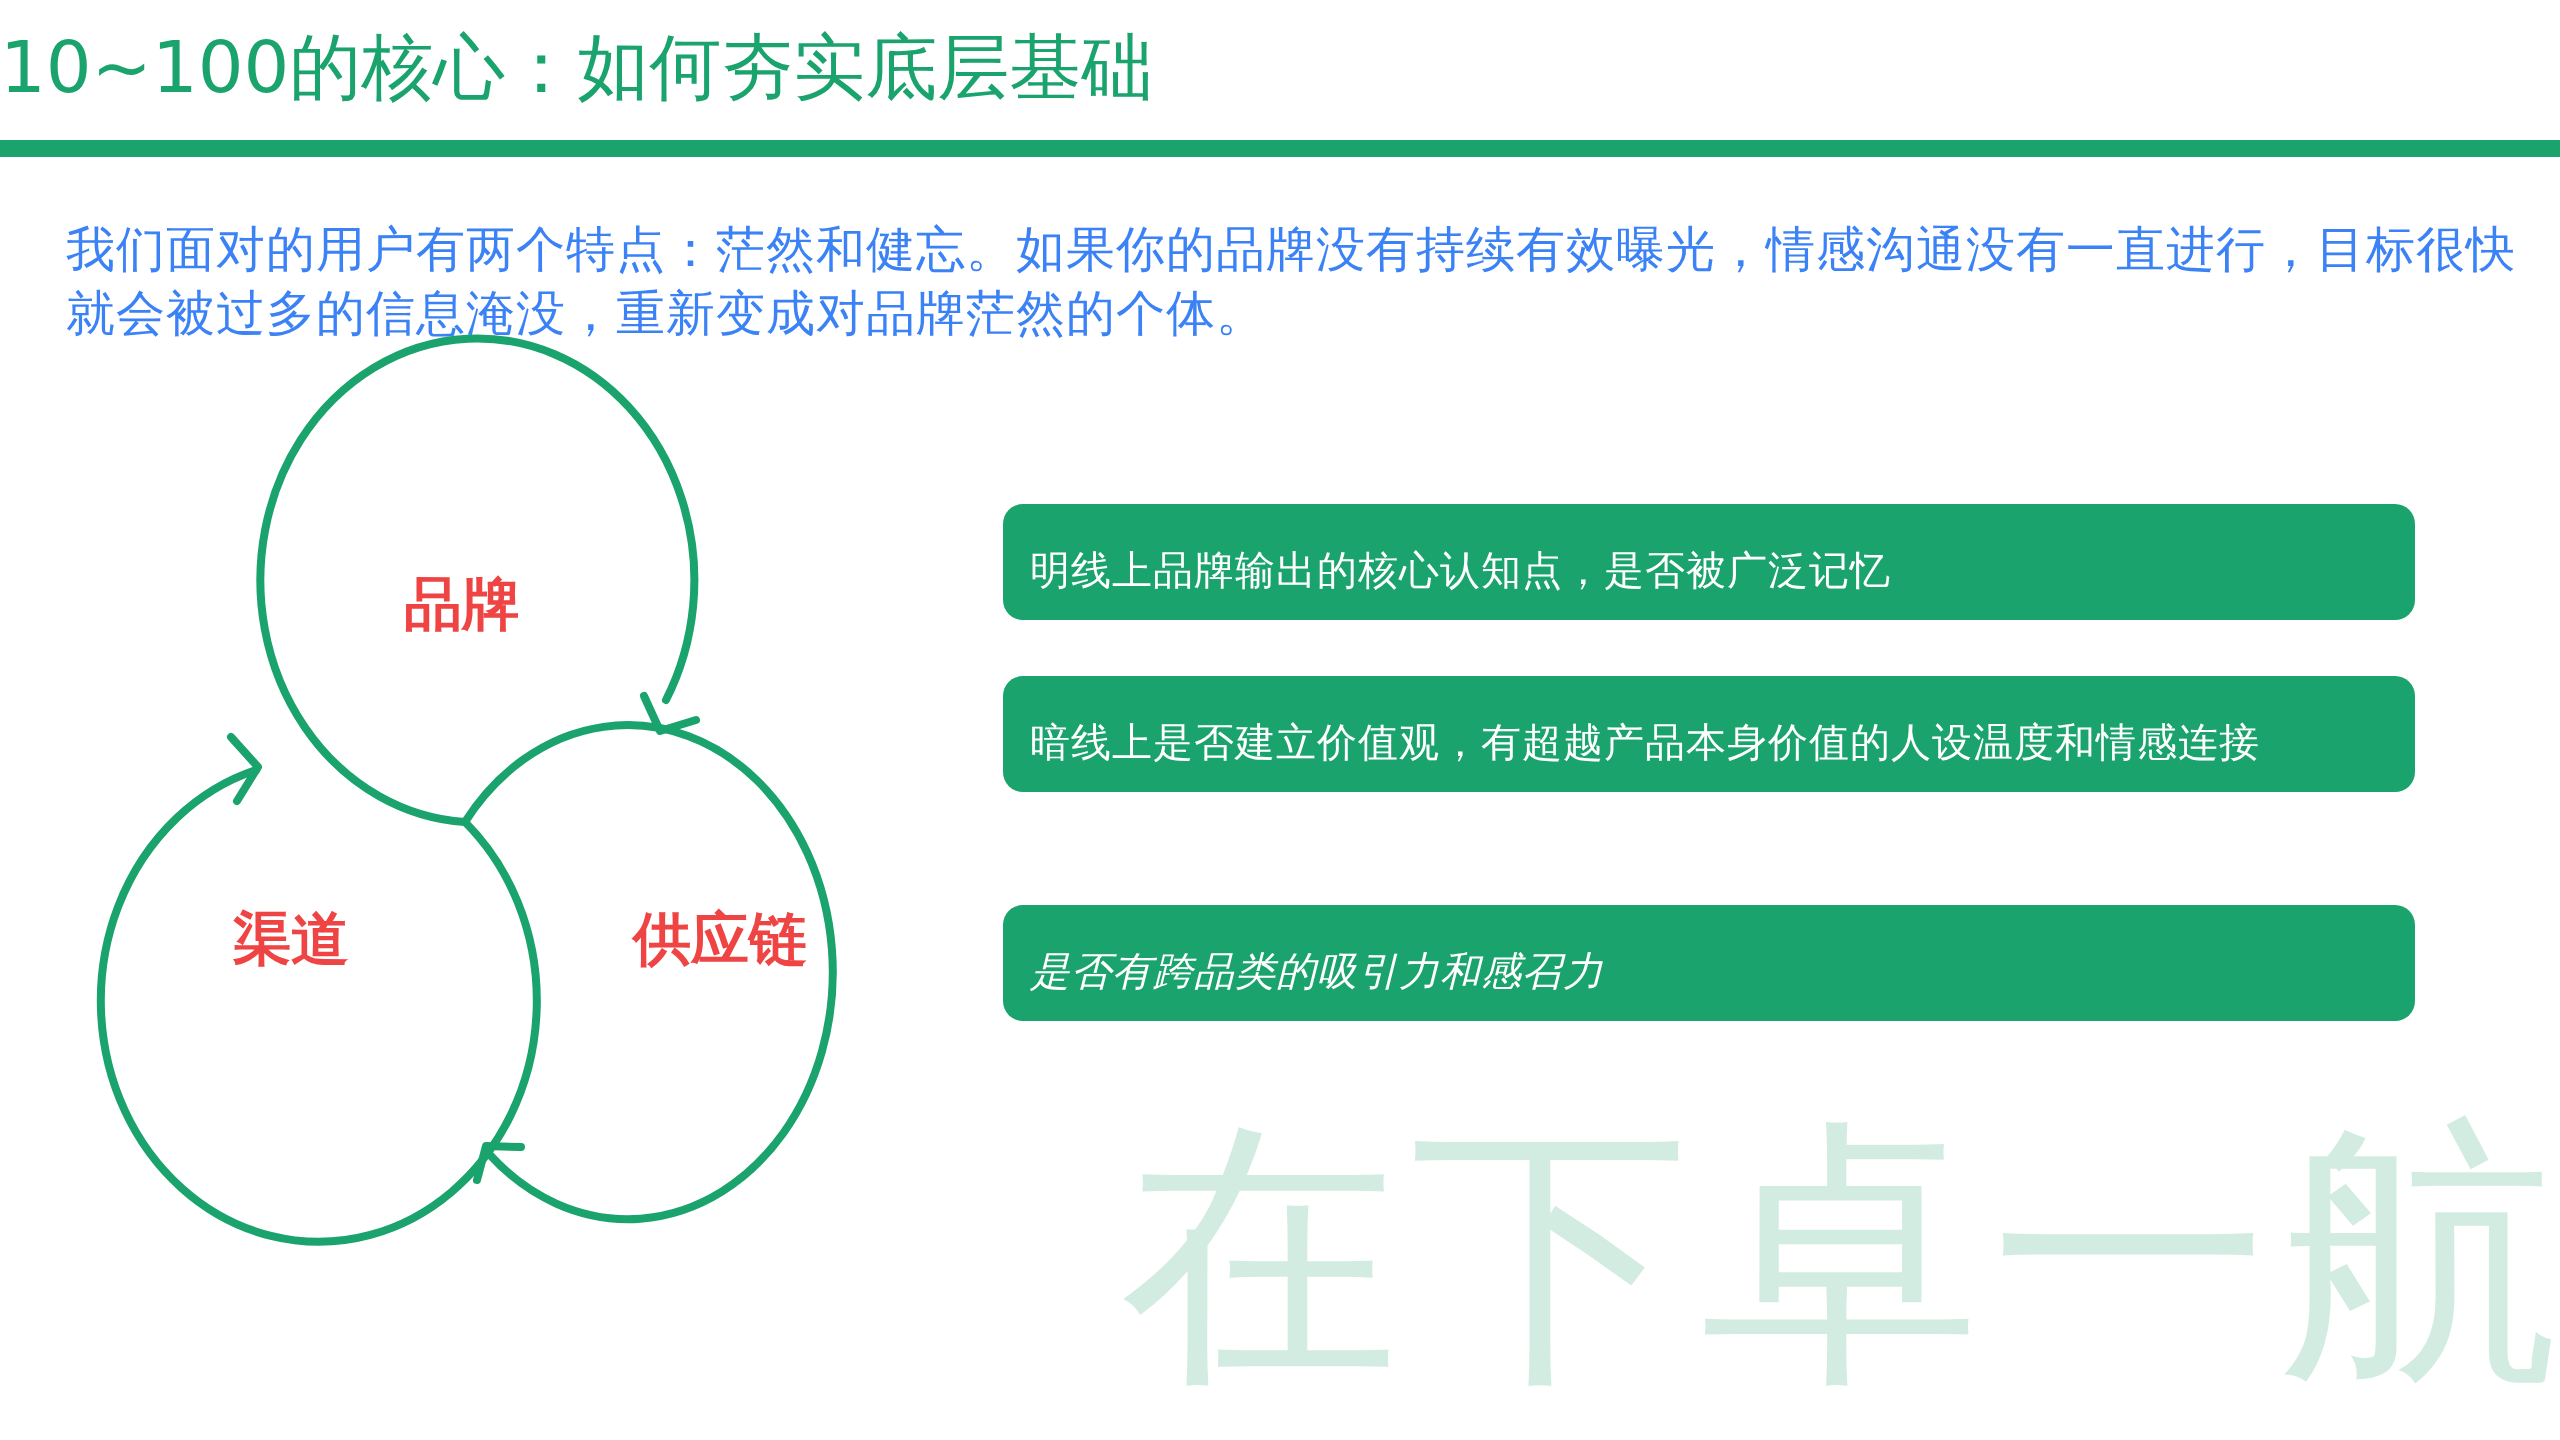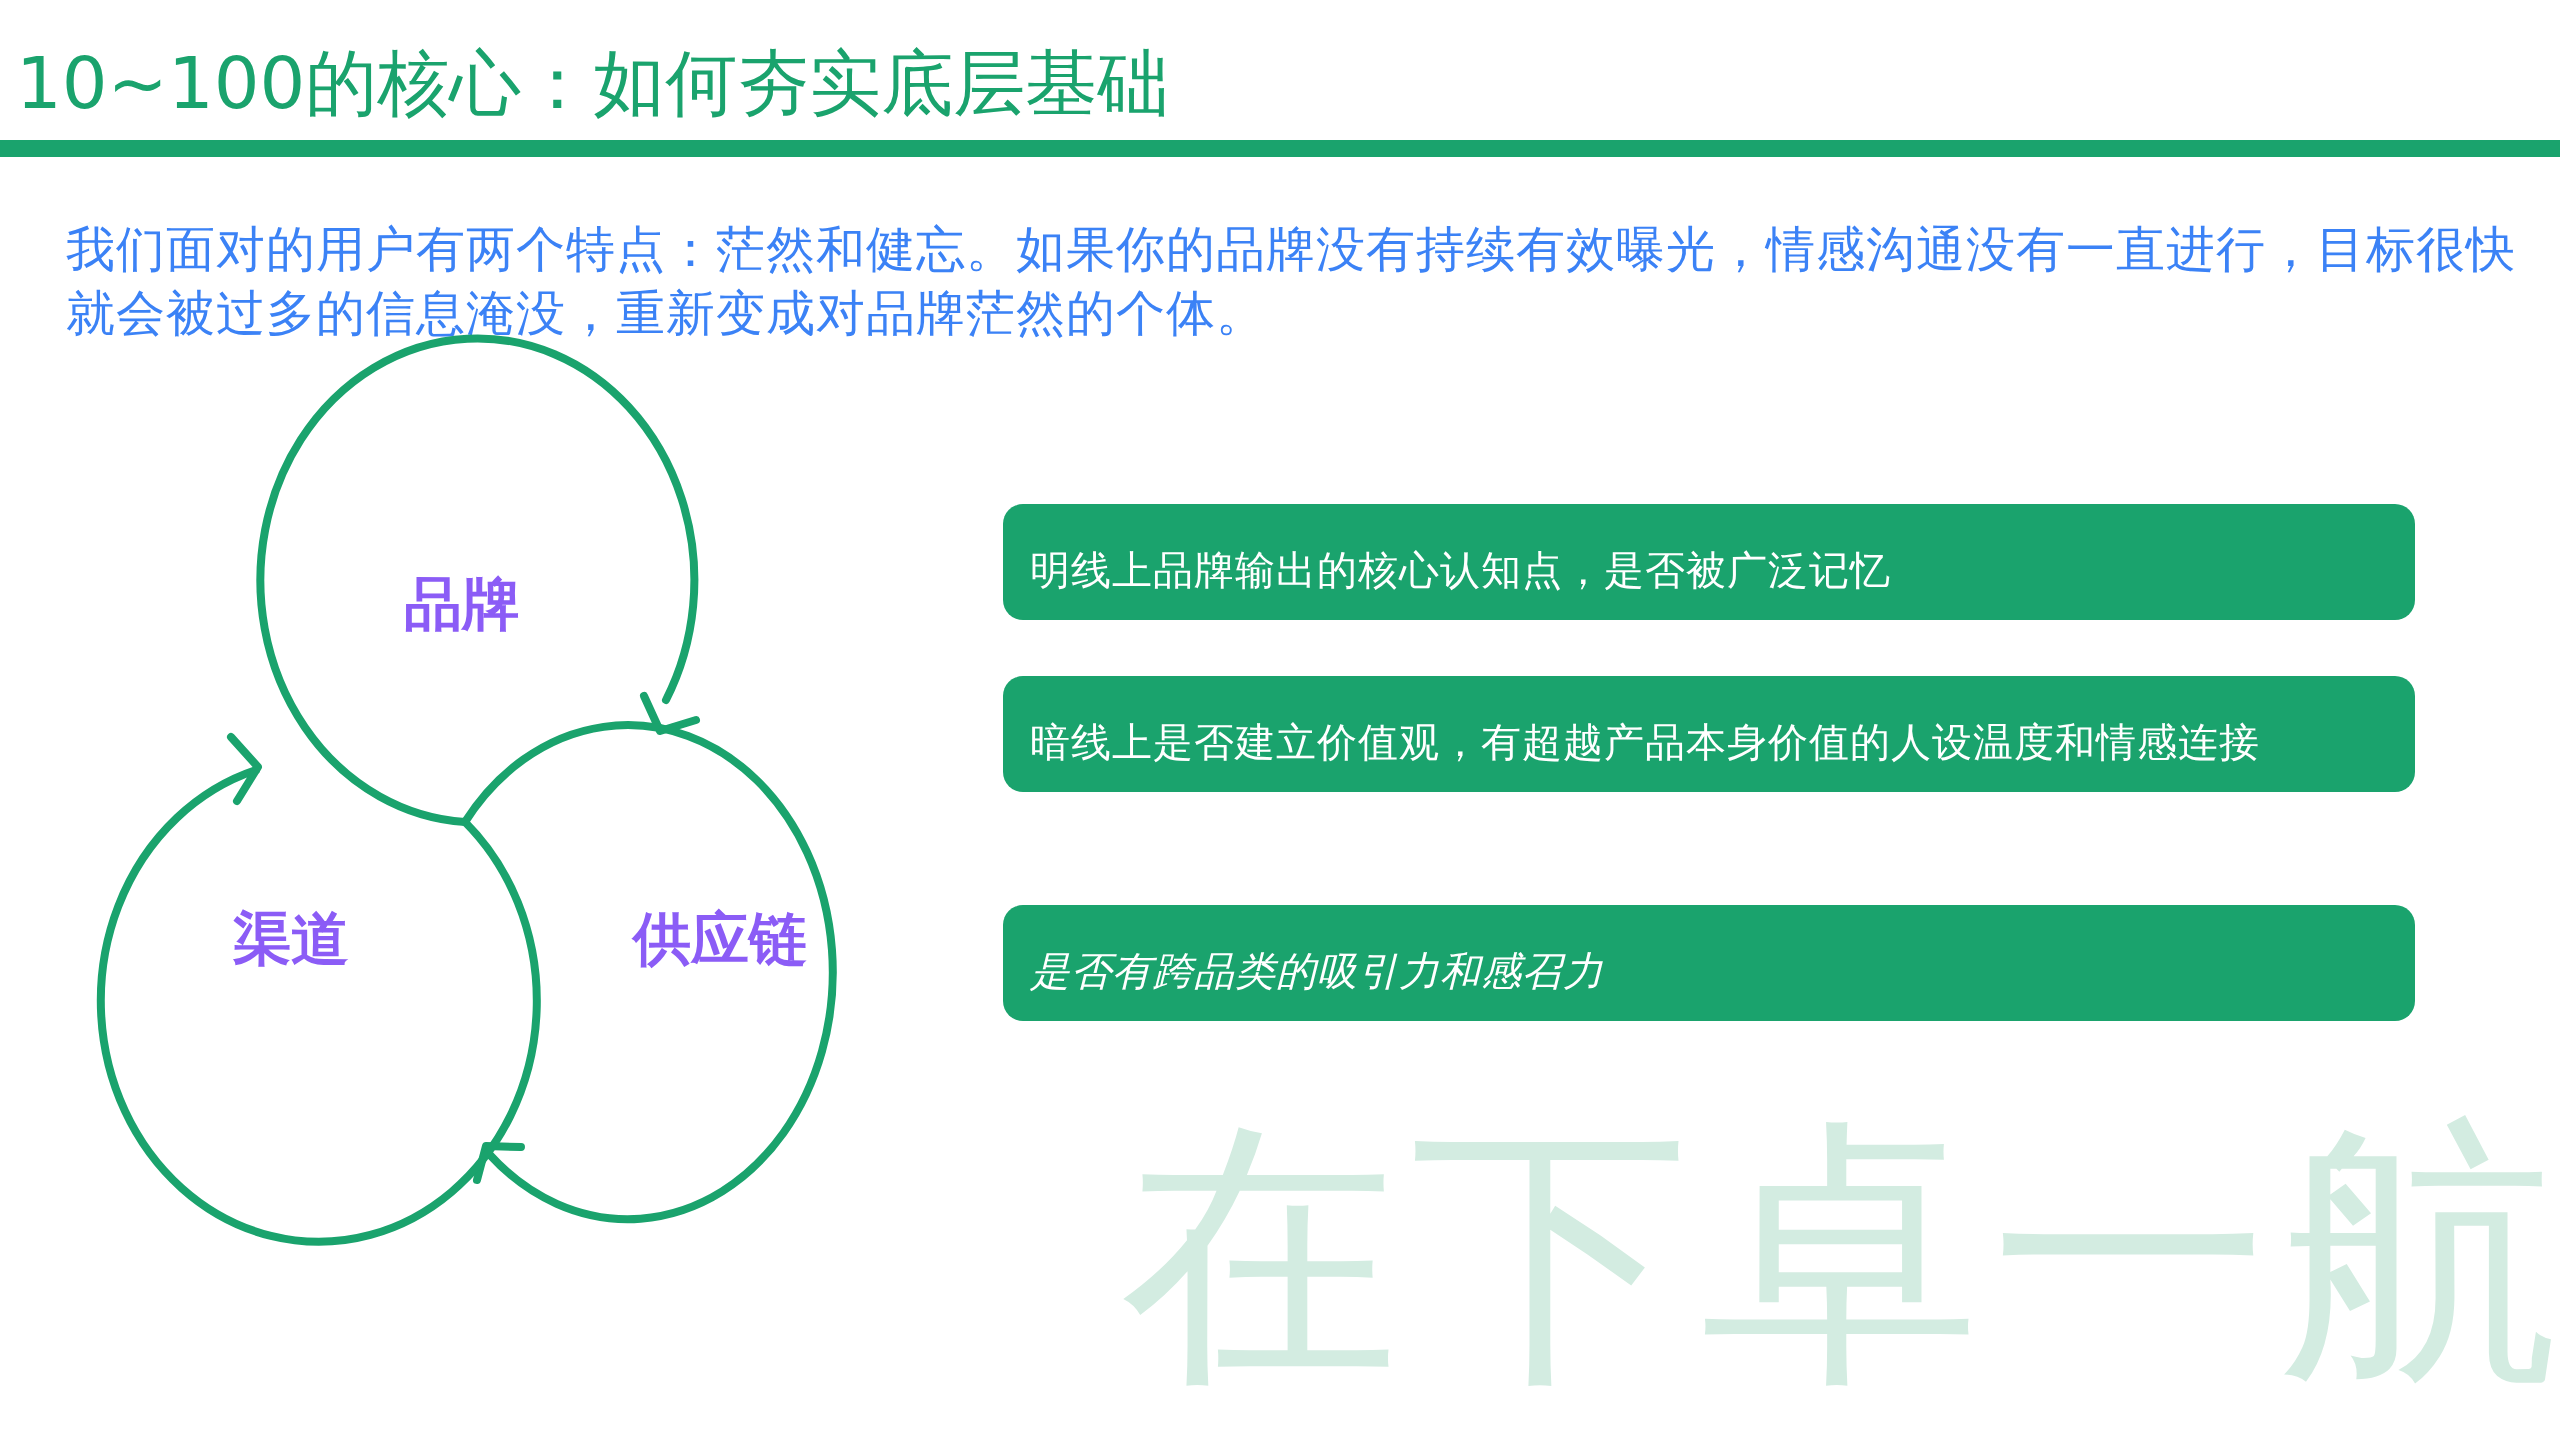--- a/index.html
+++ b/index.html
@@ -2,36 +2,36 @@
 <html><head>
 <meta charset="utf-8">
 <style>
   html, body { margin:0; padding:0; }
   body {
     width:2560px; height:1440px; position:relative; overflow:hidden;
     background:#ffffff;
     font-family:"DejaVu Sans","Liberation Sans",sans-serif;
   }
   .title {
-    position:absolute; left:0; top:38px;
+    position:absolute; left:0; top:22px;
     font-size:72px; line-height:90px; color:#1aa36d;
-    white-space:nowrap; letter-spacing:0px;margin-left:16px;
+    white-space:nowrap; letter-spacing:0px;
   }
   .divider {
     position:absolute; left:0; top:140px; width:2560px; height:17px;
     background:#1aa36d;
   }
   .intro {
     position:absolute; left:66px; top:218px; width:2460px;
     font-size:49px; line-height:64px; color:#3b82f6;
     letter-spacing:1px;
   }
   .diagram { position:absolute; left:0; top:360px; width:900px; height:800px; }
   .node-label {
-    position:absolute; font-size:58px; font-weight:bold; color:#8b5cf6;
+    position:absolute; font-size:58px; font-weight:bold; color:#ef4444;
     white-space:nowrap; transform:translate(-50%,-50%);
   }
   .card {
     position:absolute; left:1003px; width:1412px; height:116px;
     background:#1aa36d; border-radius:20px;
     display:flex; align-items:center;
     box-sizing:border-box; padding-left:27px;
   }
   .card span {
     color:#ffffff; font-size:40px; letter-spacing:1px; white-space:nowrap;margin-top:17px;

